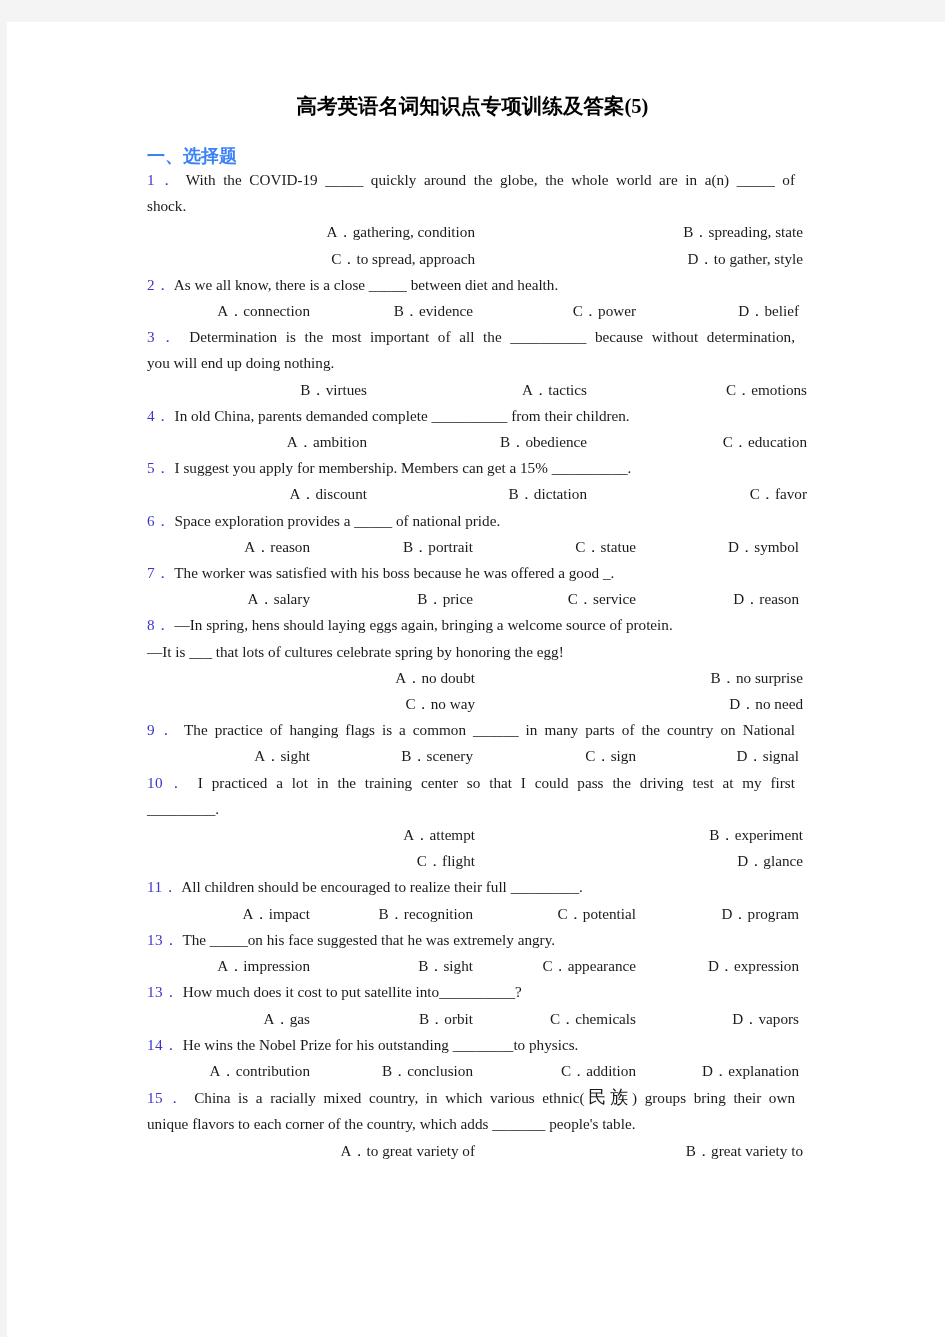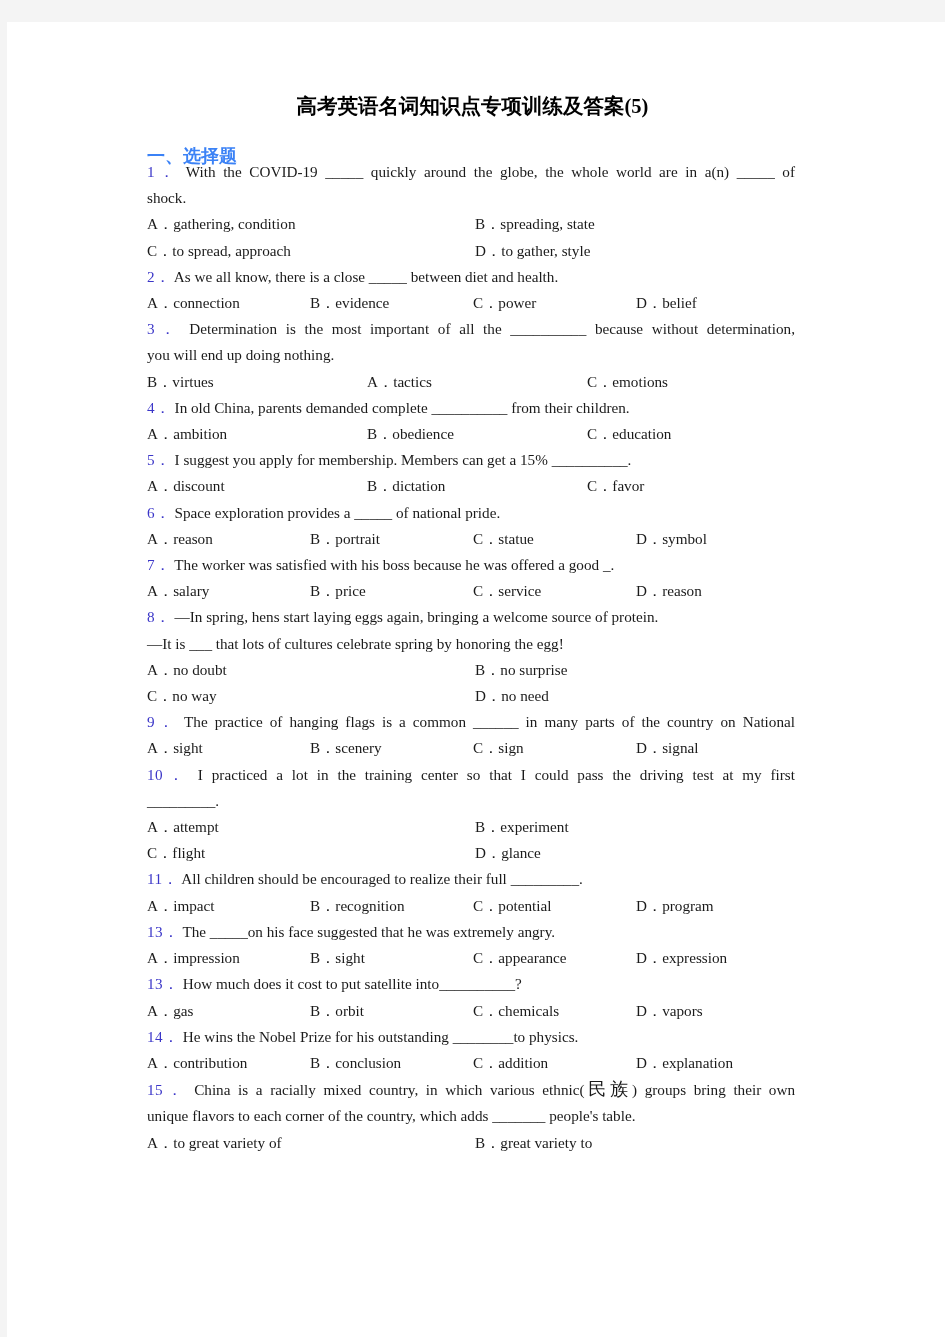--- a/index.html
+++ b/index.html
@@ -54,21 +54,21 @@
     top: 144px;
     font-size: 18px;
     font-weight: bold;
     color: #3b82f6;
     font-family: "Liberation Serif", "DejaVu Serif", serif;
   }
   
   #qblock {
     position: absolute;
     left: 147px;
-    top: 159px;
+    top: 167px;
     width: 648px;
     font-size: 15.2px;
     color: #1a1a1a;
     line-height: 26.2px;
   }
   .qline {
     white-space: nowrap;
     font-size: 15.2px;
     line-height: 26.2px;
     color: #1a1a1a;
@@ -90,21 +90,21 @@
   .optrow {
     display: flex;
     white-space: nowrap;
     line-height: 26.2px;
     font-size: 15.2px;
     color: #1a1a1a;
   }
   .optrow.cols4 > .opt { width: 163px; flex: 0 0 163px; }
   .optrow.cols3 > .opt { width: 220px; flex: 0 0 220px; }
   .optrow.cols2 > .opt { width: 328px; flex: 0 0 328px; }
-  .opt { display: block; }
+  .opt { display: block; text-align: right; }
   .cjk { font-family: "DejaVu Sans", "Liberation Sans", sans-serif; font-size: 18px; }
 </style>
 </head>
 <body>
 
 <div id="page-frame">
   <div id="page-sheet"></div>
 </div>
 
 <div id="content">
@@ -172,21 +172,21 @@
       <div class="question">
         <div class="qline"><span class="qnum">7．</span><span> The worker was satisfied with his boss because he was offered a good  _.</span></div>
         <div class="optrow cols4">
           <span class="opt">A．salary</span>
           <span class="opt">B．price</span>
           <span class="opt">C．service</span>
           <span class="opt">D．reason</span>
         </div>
       </div>
       <div class="question">
-        <div class="qline"><span class="qnum">8．</span><span> —In spring, hens start laying eggs again, bringing a welcome source of protein.</span></div>
+        <div class="qline"><span class="qnum">8．</span><span> —In spring, hens should laying eggs again, bringing a welcome source of protein.</span></div>
         <div class="qline plainwrap">—It is ___ that lots of cultures celebrate spring by honoring the egg!</div>
         <div class="optrow cols2">
           <span class="opt">A．no doubt</span>
           <span class="opt">B．no surprise</span>
         </div>
         <div class="optrow cols2">
           <span class="opt">C．no way</span>
           <span class="opt">D．no need</span>
         </div>
       </div>

